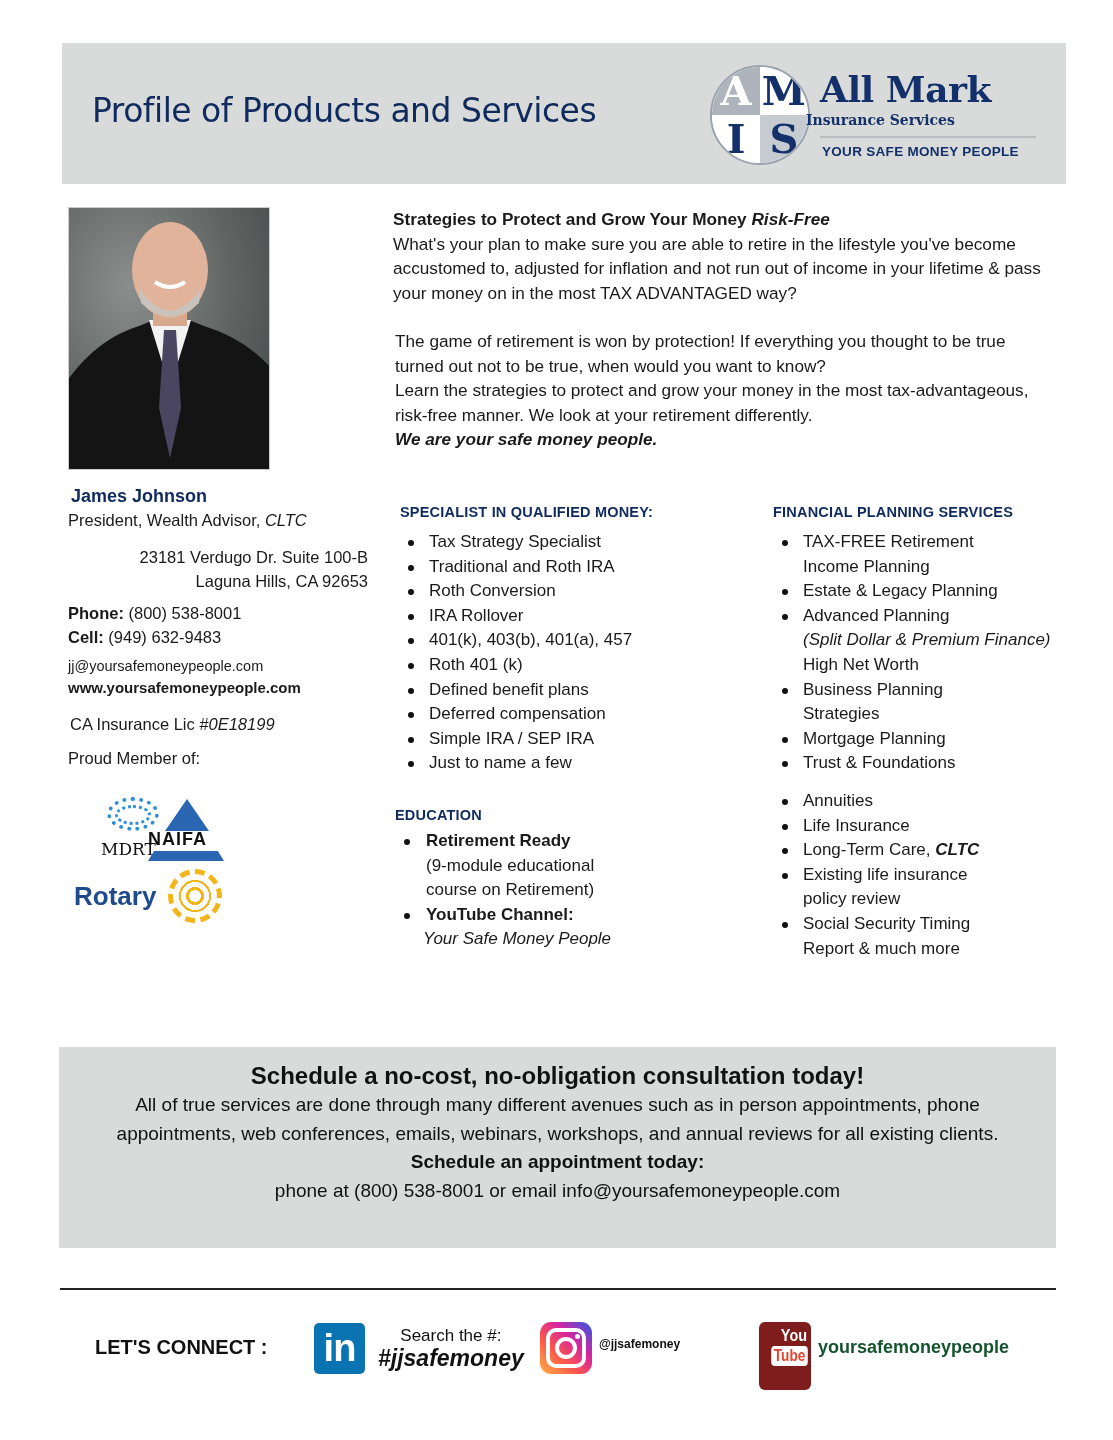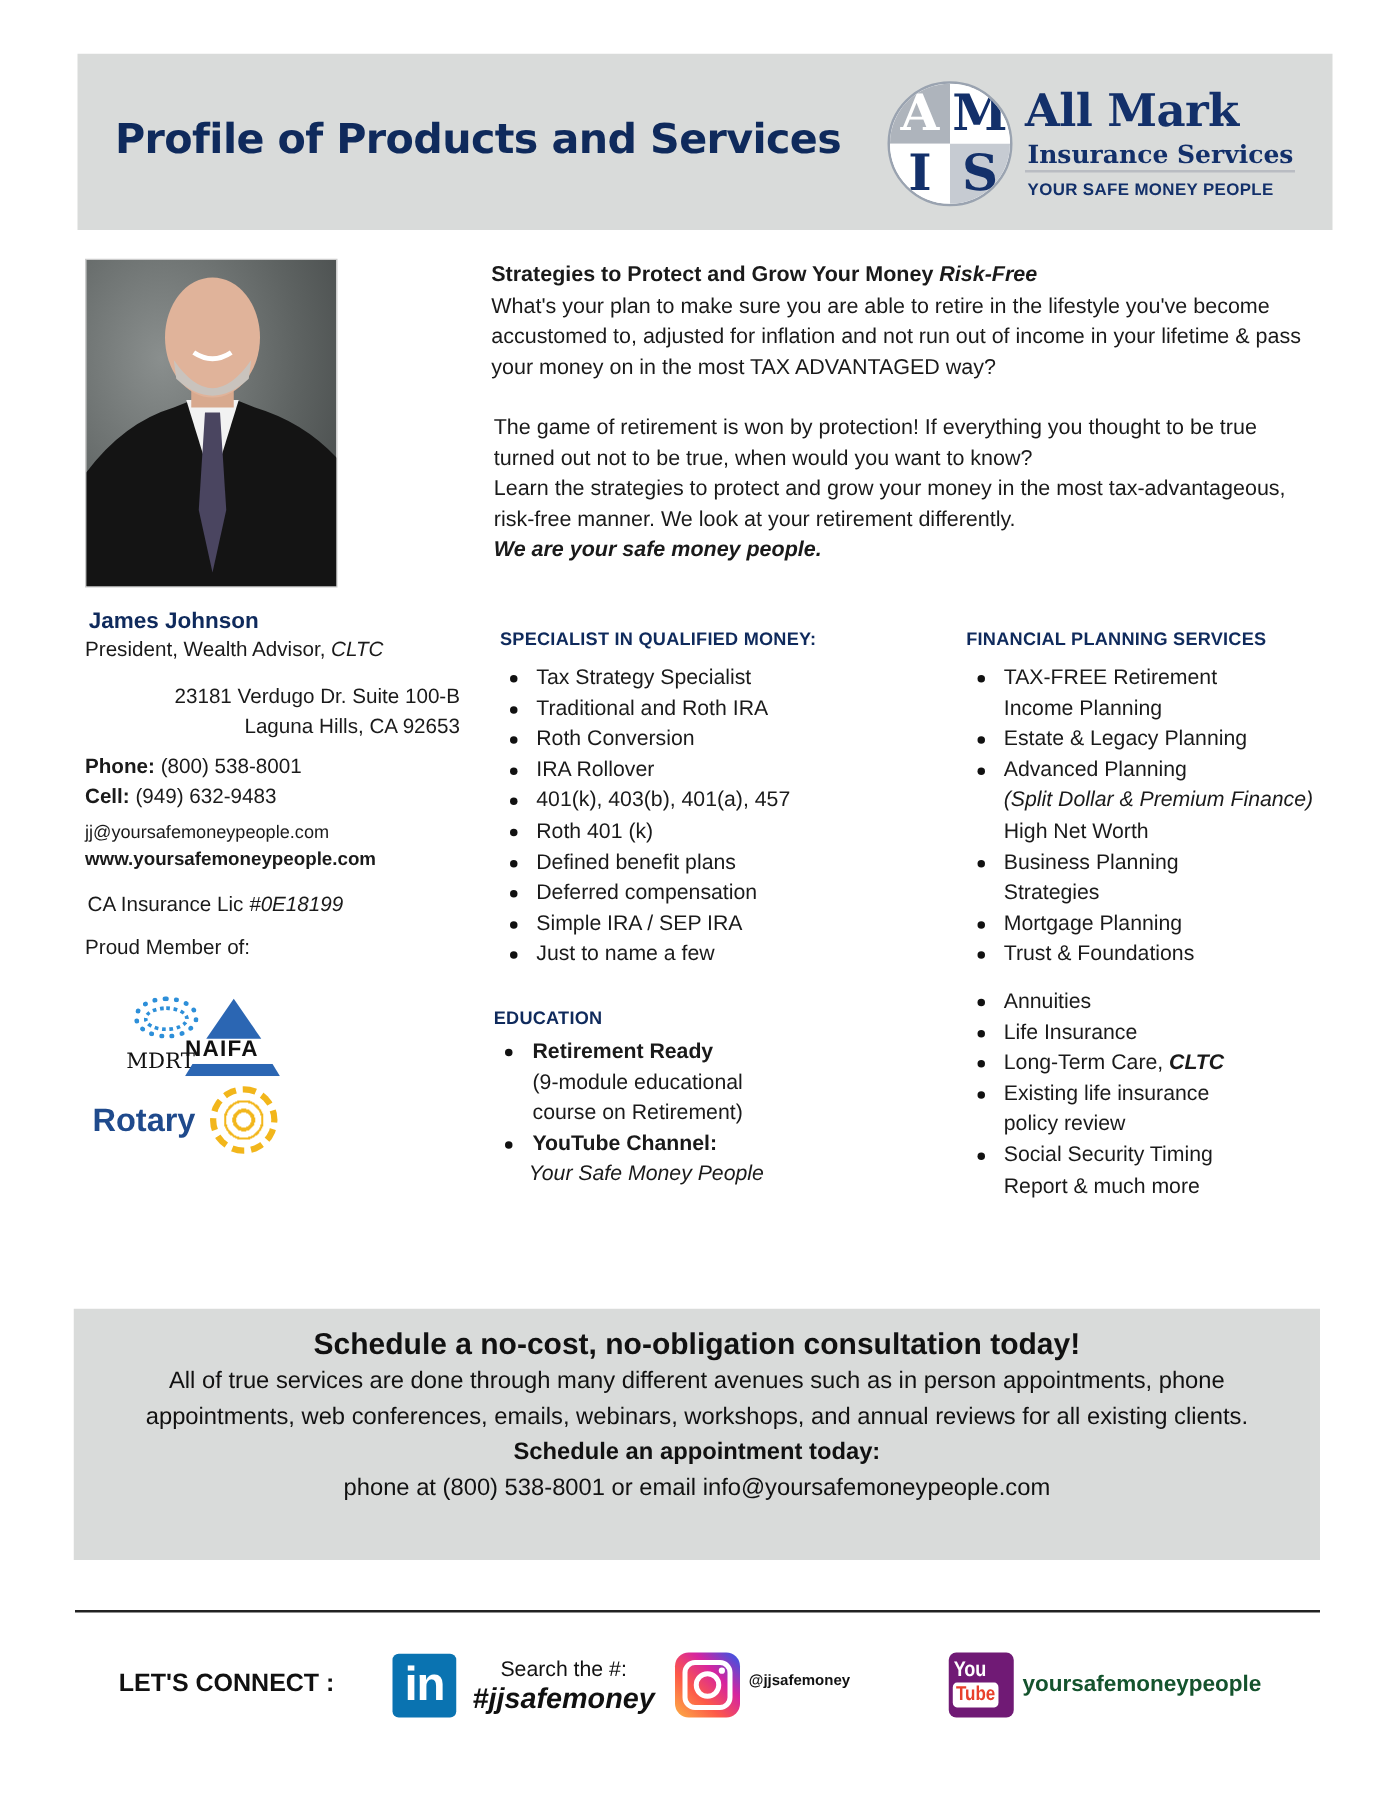--- a/index.html
+++ b/index.html
@@ -2,30 +2,30 @@
 <html><head>
 <meta charset="utf-8">
 <style>
   * { box-sizing: border-box; margin: 0; padding: 0; }
   html, body { width: 1113px; height: 1440px; background: #ffffff; }
   body { position: relative; font-family: "DejaVu Sans", sans-serif; color: #1a1a1a; overflow: hidden; }
   .abs { position: absolute; }
 
   
   .header { left: 62px; top: 43px; width: 1004px; height: 141px; background: #d9dbda; }
-  .page-title { left: 30px; top: 48px; font-family: "DejaVu Sans", sans-serif; font-weight: bold; font-size: 33px; color: #0f2a5c; letter-spacing: -0.5px; }
+  .page-title { left: 30px; top: 48px; font-family: "DejaVu Sans", sans-serif; font-weight: normal; font-size: 33px; color: #0f2a5c; letter-spacing: -0.5px; }
   .logo { left: 648px; top: 20px; width: 330px; height: 104px; }
   .logo-circle { left: 0; top: 2px; width: 100px; height: 100px; border-radius: 50%; overflow: hidden; border: 2px solid #9aa3b0; background: #fff; }
   .q { position: absolute; width: 50%; height: 50%; display: flex; align-items: center; justify-content: center; font-family: "DejaVu Serif", serif; font-weight: bold; font-size: 40px; line-height: 1; }
   .q1 { left: 0; top: 0; background: #aeb4bc; color: #fff; }
   .q2 { right: 0; top: 0; background: #fff; color: #13306a; }
   .q3 { left: 0; bottom: 0; background: #fff; color: #13306a; }
   .q4 { right: 0; bottom: 0; background: #c6cbd2; color: #13306a; }
   .logo-name { left: 110px; top: 8px; font-family: "DejaVu Serif", serif; font-weight: bold; font-size: 36px; color: #13306a; line-height: 1; letter-spacing: -0.5px; }
-  .logo-sub { left: 112px; top: 50px; font-family: "DejaVu Serif", serif; font-weight: bold; font-size: 20px; color: #13306a; line-height: 1; }
+  .logo-sub { left: 96px; top: 50px; font-family: "DejaVu Serif", serif; font-weight: bold; font-size: 14px; color: #13306a; line-height: 1; }
   .logo-rule { left: 110px; top: 73px; width: 216px; height: 2px; background: #b9bcc2; }
   .logo-tag { left: 112px; top: 81px; font-family: "Liberation Sans", sans-serif; font-weight: bold; font-size: 13.5px; color: #13306a; letter-spacing: 0.3px; }
 
   
   .photo { left: 68px; top: 207px; width: 202px; height: 263px; background: radial-gradient(ellipse at 30% 30%, #8a8f8e 0%, #5e6362 55%, #3e4242 100%); overflow: hidden; border: 1px solid #ccc; }
 
   
   .intro { left: 393px; top: 207px; width: 660px; font-family: "Liberation Sans", sans-serif; font-size: 17.2px; line-height: 24.5px; color: #1a1a1a; }
   .intro .lead { font-weight: bold; }
   .intro p { margin: 0; }
@@ -84,21 +84,21 @@
   .connect-label { left: 95px; top: 1336px; font-family: "Liberation Sans", sans-serif; font-weight: bold; font-size: 20px; color: #111; }
   .li-icon { left: 314px; top: 1323px; width: 51px; height: 51px; background: #0a73b1; border-radius: 5px; color: #fff; font-family: "Liberation Sans", sans-serif; font-weight: bold; font-size: 38px; line-height: 51px; text-align: center; letter-spacing: -1px; }
   .li-text { left: 378px; top: 1325px; text-align: center; font-family: "Liberation Sans", sans-serif; color: #111; }
   .li-text .a { font-size: 17px; line-height: 22px; }
   .li-text .b { font-size: 23px; font-weight: bold; line-height: 22px; font-style: italic; }
   .ig-icon { left: 540px; top: 1322px; width: 52px; height: 52px; border-radius: 11px; background: linear-gradient(45deg, #fcb045 0%, #fd5949 35%, #d6249f 65%, #285aeb 100%); }
   .ig-frame { left: 8px; top: 8px; width: 36px; height: 36px; border: 4px solid #fff; border-radius: 10px; }
   .ig-lens { left: 15px; top: 15px; width: 22px; height: 22px; border: 4px solid #fff; border-radius: 50%; }
   .ig-dot { left: 35px; top: 12px; width: 5px; height: 5px; border-radius: 50%; background: #fff; }
   .ig-text { left: 599px; top: 1337px; font-family: "Liberation Sans", sans-serif; font-weight: bold; font-size: 12px; color: #111; }
-  .yt-icon { left: 759px; top: 1322px; width: 52px; height: 52px; border-radius: 6px; background: #701a75; color: #fff; text-align: left; font-family: "Liberation Sans", sans-serif; font-weight: bold; }
+  .yt-icon { left: 759px; top: 1322px; width: 52px; height: 68px; border-radius: 6px; background: #7f1d1d; color: #fff; text-align: right; font-family: "Liberation Sans", sans-serif; font-weight: bold; }
   .yt-you { display: block; font-size: 17px; line-height: 20px; margin-top: 4px; transform: scaleX(0.85); }
   .yt-tube { display: inline-block; font-size: 16px; line-height: 20px; background: #fff; color: #e8412c; border-radius: 4px; padding: 0 3px; transform: scaleX(0.85); }
   .yt-text { left: 818px; top: 1337px; font-family: "Liberation Sans", sans-serif; font-weight: bold; font-size: 18px; color: #14532d; }
 </style>
 </head>
 <body>
 
 <div class="abs header">
   <div class="abs page-title">Profile of Products and Services</div>
   <div class="abs logo">

